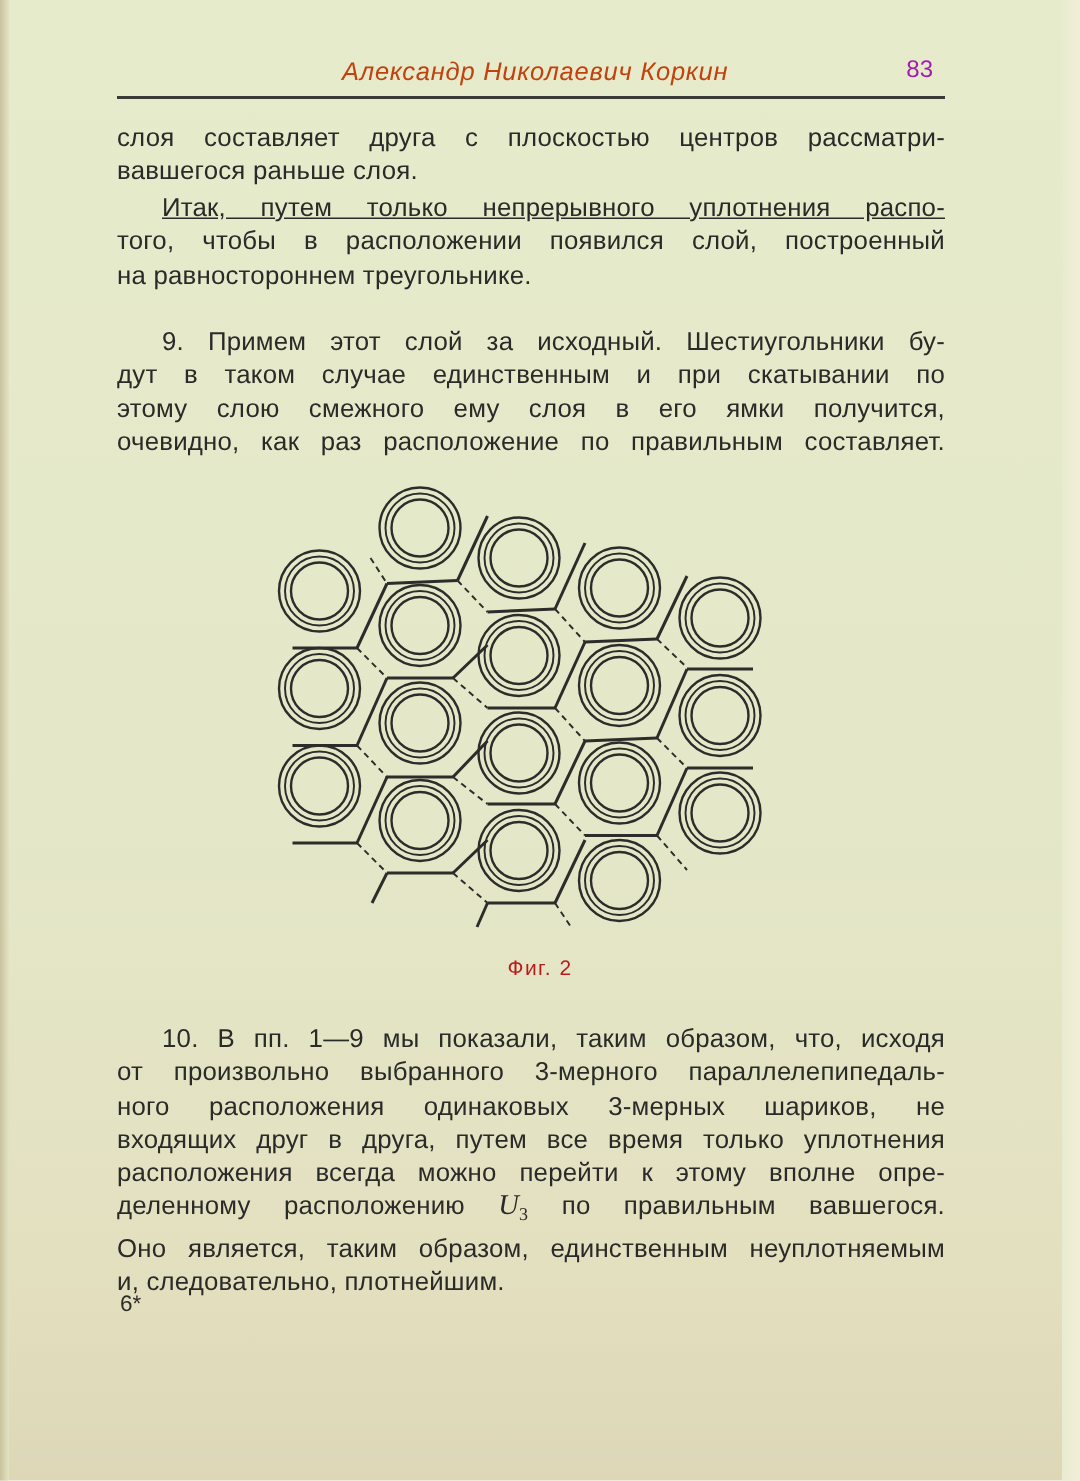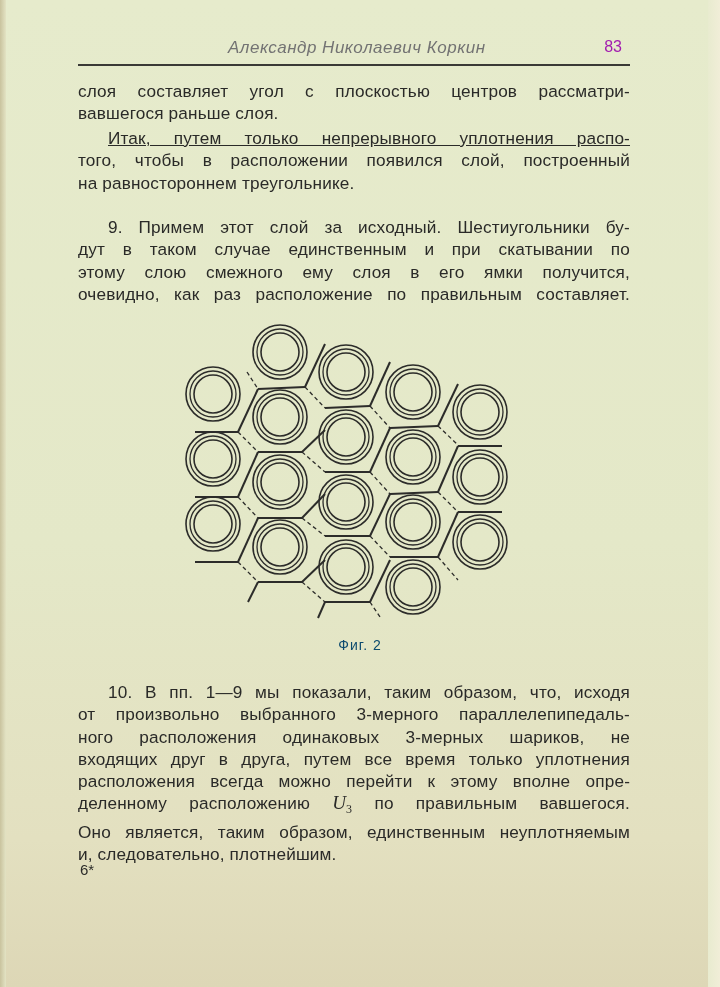--- a/index.html
+++ b/index.html
@@ -16,58 +16,58 @@
   .right-edge {
     position: absolute; right: 0; top: 0; width: 12px; height: 987px;
     background: linear-gradient(90deg, #e8ebcf, #f1eed8);
   }
   .header {
     position: absolute; left: 78px; top: 38px; width: 552px; height: 26px;
     border-bottom: 2px solid #3a3a36;
   }
   .running-title {
     position: absolute; left: 150px; top: 0; font-style: italic; font-size: 17px;
-    letter-spacing: 0.5px; color: #737373;
+    letter-spacing: 0.5px; color: #c2410c;
   }
   .page-number {
     position: absolute; right: 8px; top: 0; font-size: 16px; color: #a21caf;
   }
   .text-block {
     position: absolute; left: 78px; width: 552px;
     font-size: 17.2px; line-height: 22.3px; text-align: justify;
     letter-spacing: 0.15px;
   }
   .line { display: block; text-align: justify; text-align-last: justify; white-space: nowrap; }
   .line.last { text-align-last: left; }
   .figure {
     position: absolute; left: 180px; top: 322px; width: 330px; height: 300px;
   }
   .caption {
     position: absolute; left: 0; width: 720px; top: 637px; text-align: center;
-    font-size: 14px; letter-spacing: 1px; color: #0c4a6e;
+    font-size: 14px; letter-spacing: 1px; color: #b91c1c;
   }
   .footer-sig {
     position: absolute; left: 80px; top: 861px; font-size: 15px; color: #2b2b29;
   }
   .var { font-style: italic; font-family: "Liberation Serif", serif; font-size: 19px; }
   .sub { font-size: 12px; vertical-align: -4px; font-style: normal; }
 </style>
 </head>
 <body>
 
 <div class="left-edge"></div>
 <div class="right-edge"></div>
 
 <div class="header">
   <span class="running-title">Александр Николаевич Коркин</span>
   <span class="page-number">83</span>
 </div>
 
 <div class="text-block" style="top:80px;">
-  <span class="line">слоя составляет угол с плоскостью центров рассматри-</span>
+  <span class="line">слоя составляет друга с плоскостью центров рассматри-</span>
   <span class="line last">вавшегося раньше слоя.</span>
 </div>
 
 <div class="text-block" style="top:127px;">
   <span class="line" style="padding-left:30px;text-decoration:underline;">Итак, путем только непрерывного уплотнения распо-</span>
   <span class="line">того, чтобы в расположении появился слой, построенный</span>
   <span class="line last">на равностороннем треугольнике.</span>
 </div>
 
 <div class="text-block" style="top:216px;">

